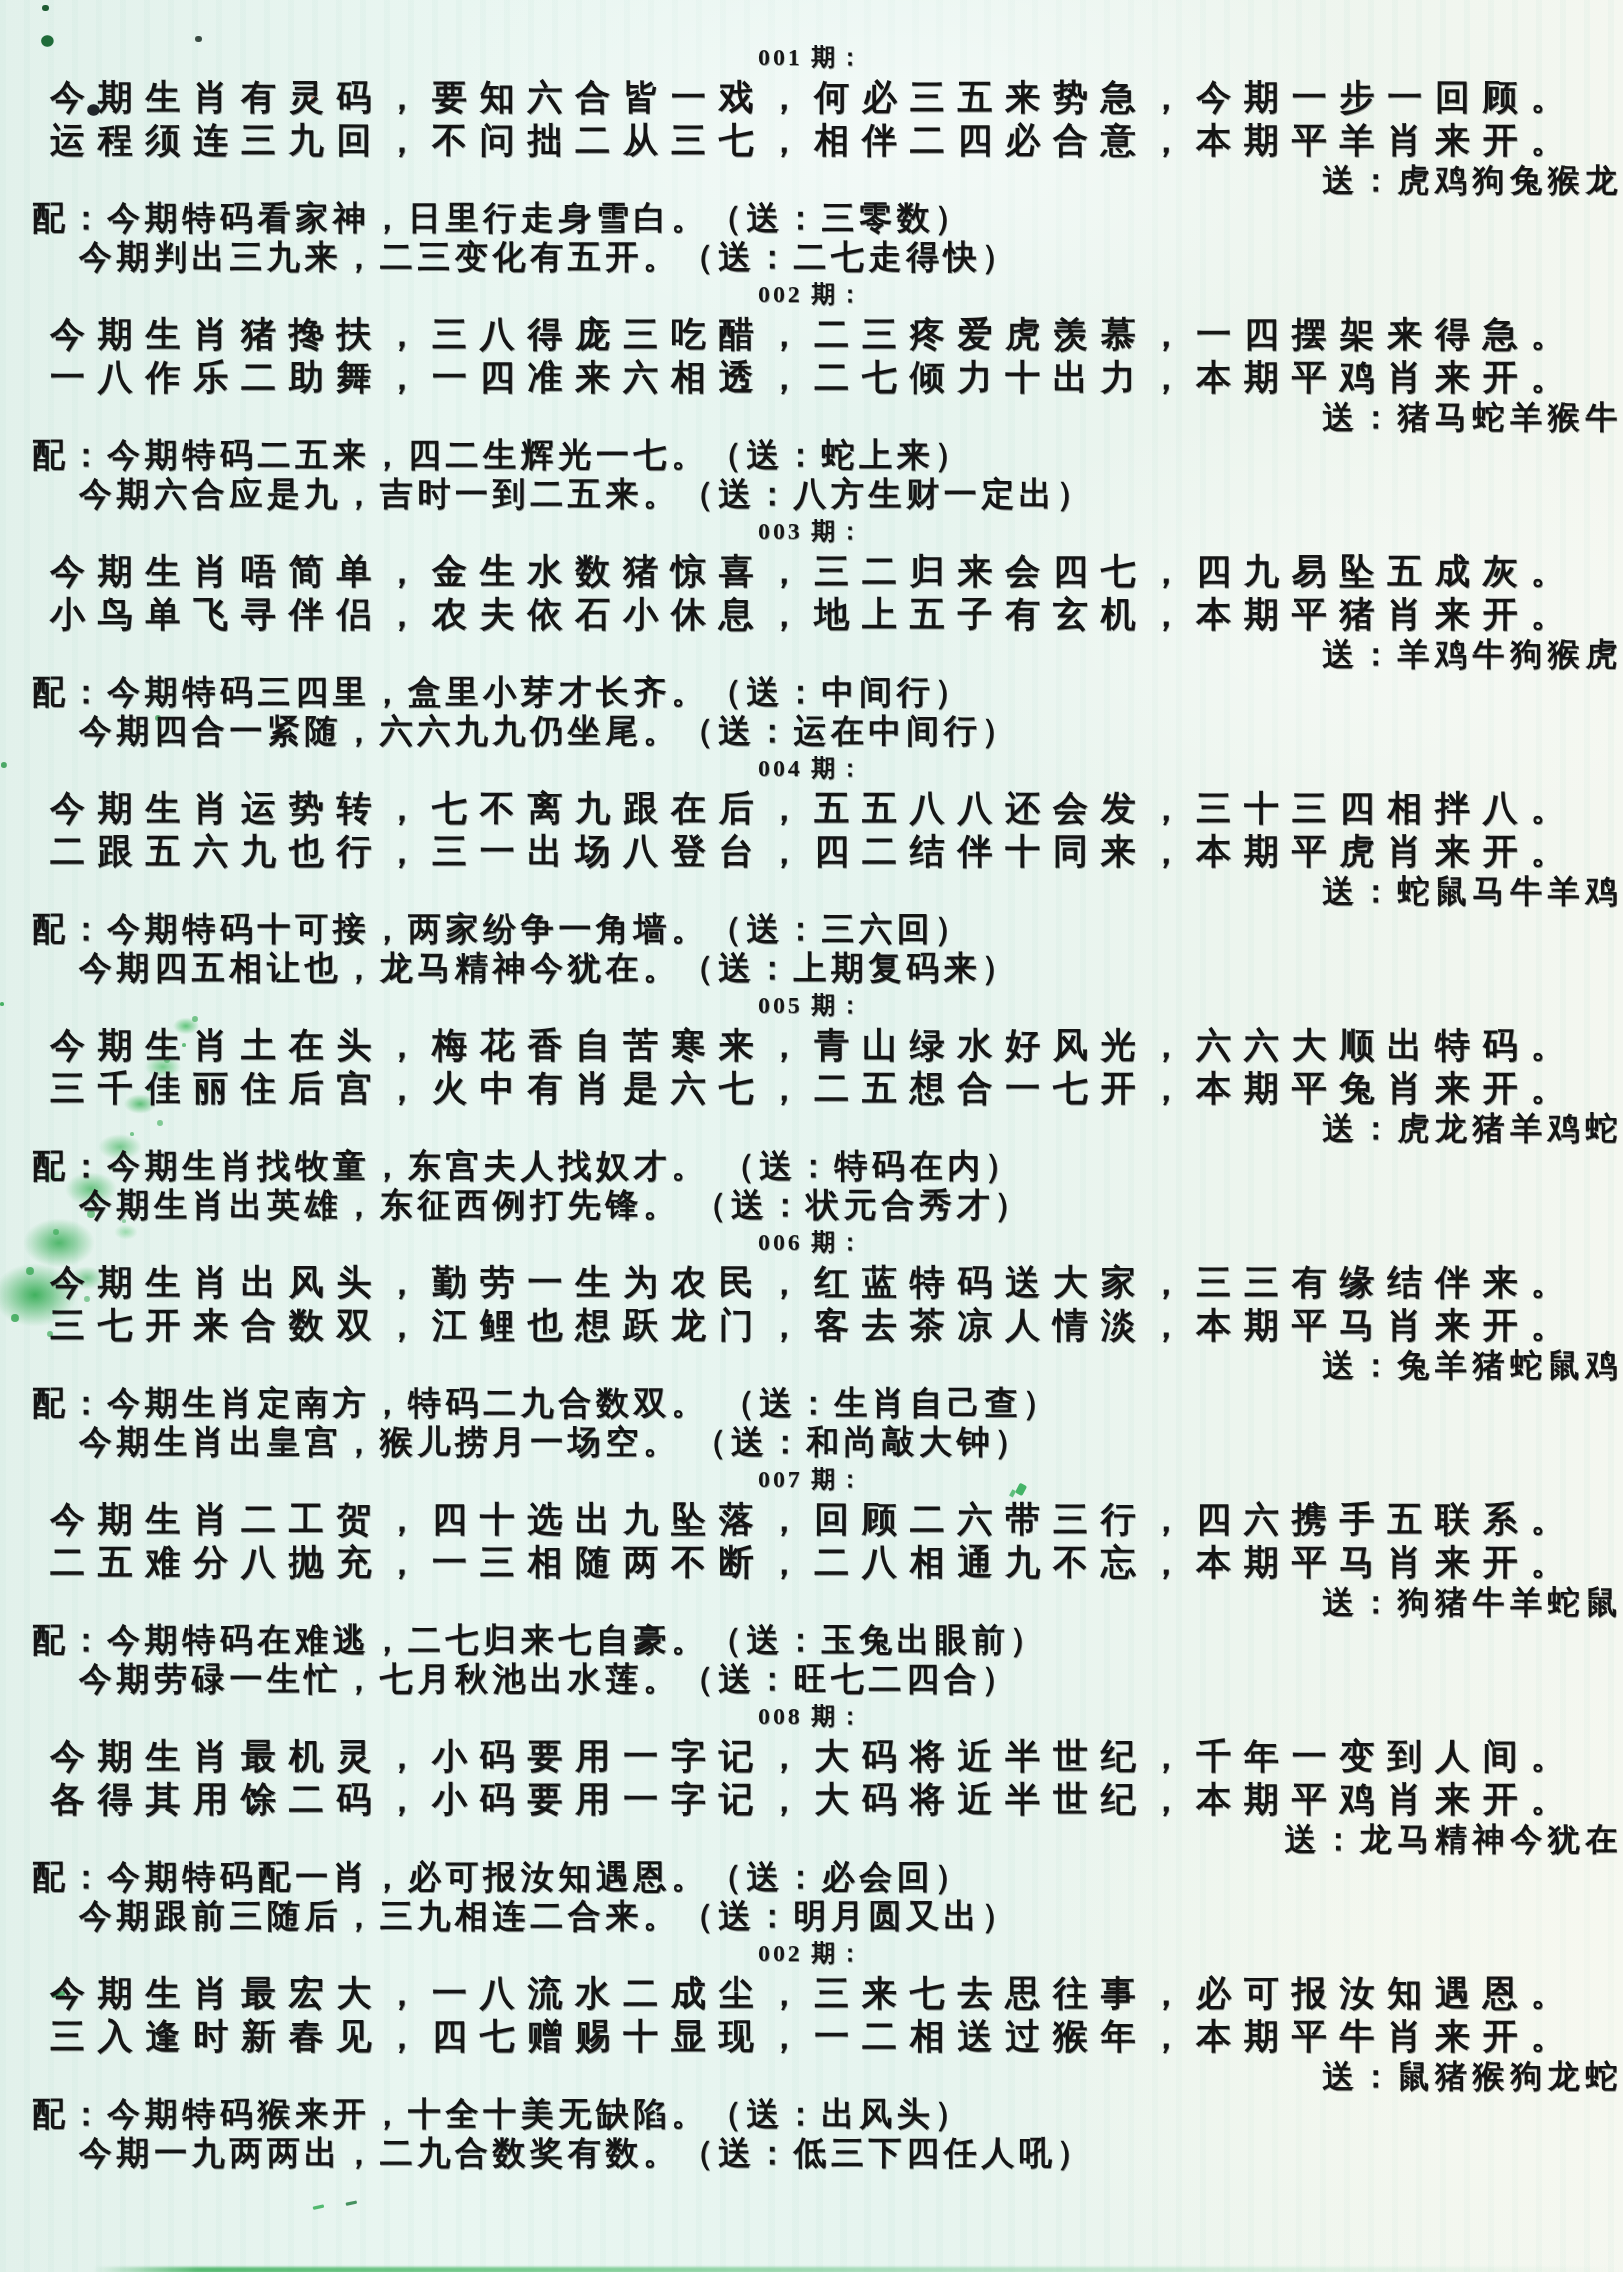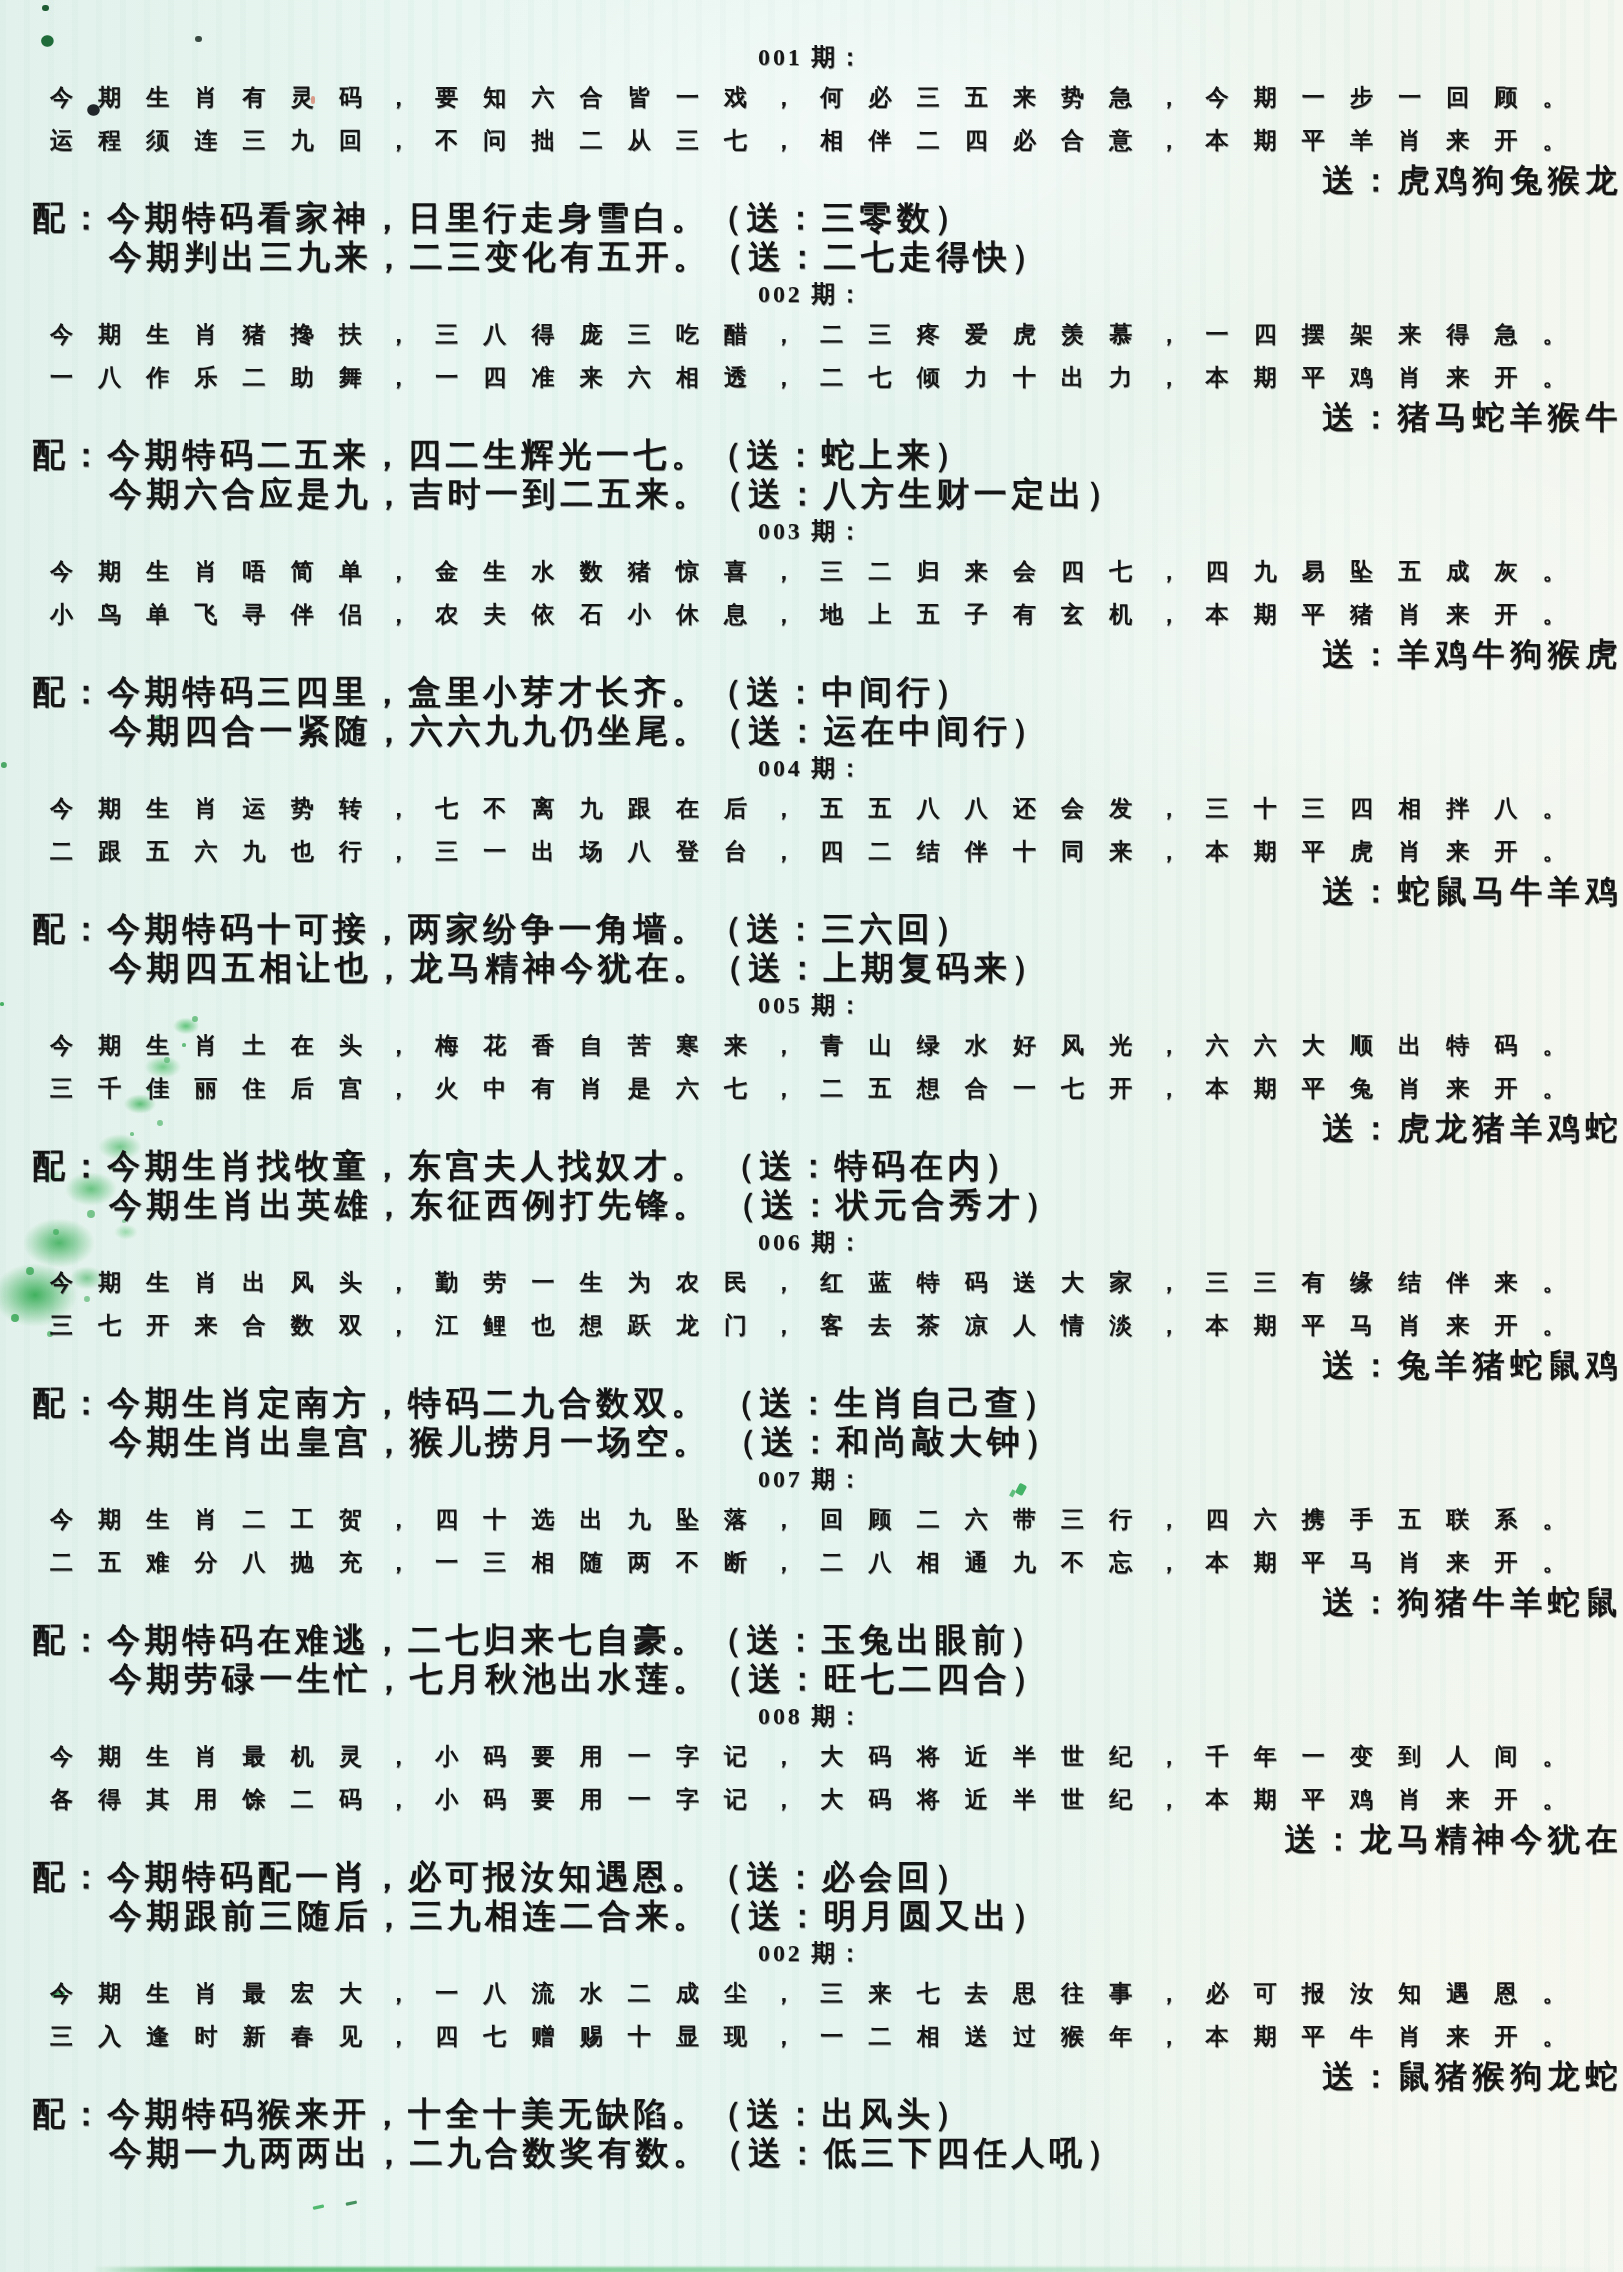--- a/index.html
+++ b/index.html
@@ -25,42 +25,42 @@
     z-index:2;
   }
   .period{height:237px;}
   .ptitle{
     font-size:24px;line-height:37px;
     text-align:center;letter-spacing:2.8px;
     font-weight:700;
     text-shadow:0.6px 0.6px 0 rgba(10,10,10,.4);
   }
   .verse{
-    font-size:23px;line-height:43px;
+    font-size:35px;line-height:43px;
     padding:0 50px;
     text-align:justify;text-align-last:justify;
     letter-spacing:7.4px;
     font-weight:600;
     text-shadow:0.6px 0.6px 0 rgba(10,10,10,.4);
     white-space:nowrap;
   }
   .song{
     font-size:32px;line-height:37px;
     text-align:right;letter-spacing:5.6px;
     font-weight:600;
     text-shadow:0.5px 0.5px 0 rgba(10,10,10,.4);
   }
   .pei{
     font-size:33px;line-height:39px;
     padding-left:32px;letter-spacing:4.6px;
     font-weight:600;
     text-shadow:0.6px 0.6px 0 rgba(10,10,10,.4);
     white-space:nowrap;
   }
-  .pei2{padding-left:109px;}
+  .pei2{padding-left:79px;}
 
   
   .artifact{position:absolute;pointer-events:none;z-index:1;}
   .stain-main{
     left:-13px;top:1000px;width:278px;height:352px;
     background-image:
       radial-gradient(18.6px 12px at 199px 26px,  rgba(52,172,82,.70), rgba(52,172,82,0) 70%),
       radial-gradient(26px 16px at 176px 67px,  rgba(52,172,82,.60), rgba(52,172,82,0) 70%),
       radial-gradient(23px 14px at 153px 104px, rgba(42,162,72,.68), rgba(42,162,72,0) 70%),
       radial-gradient(31px 18.6px at 133px 147px, rgba(42,162,72,.55), rgba(42,162,72,0) 70%),

